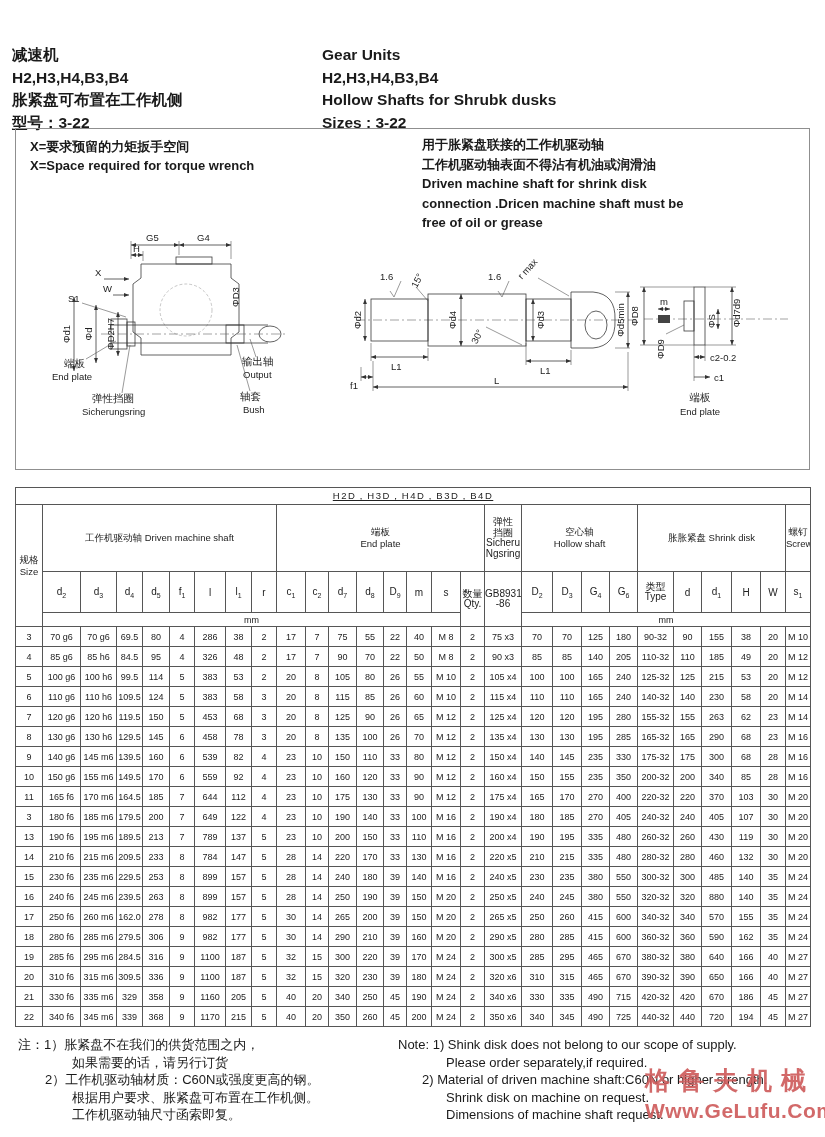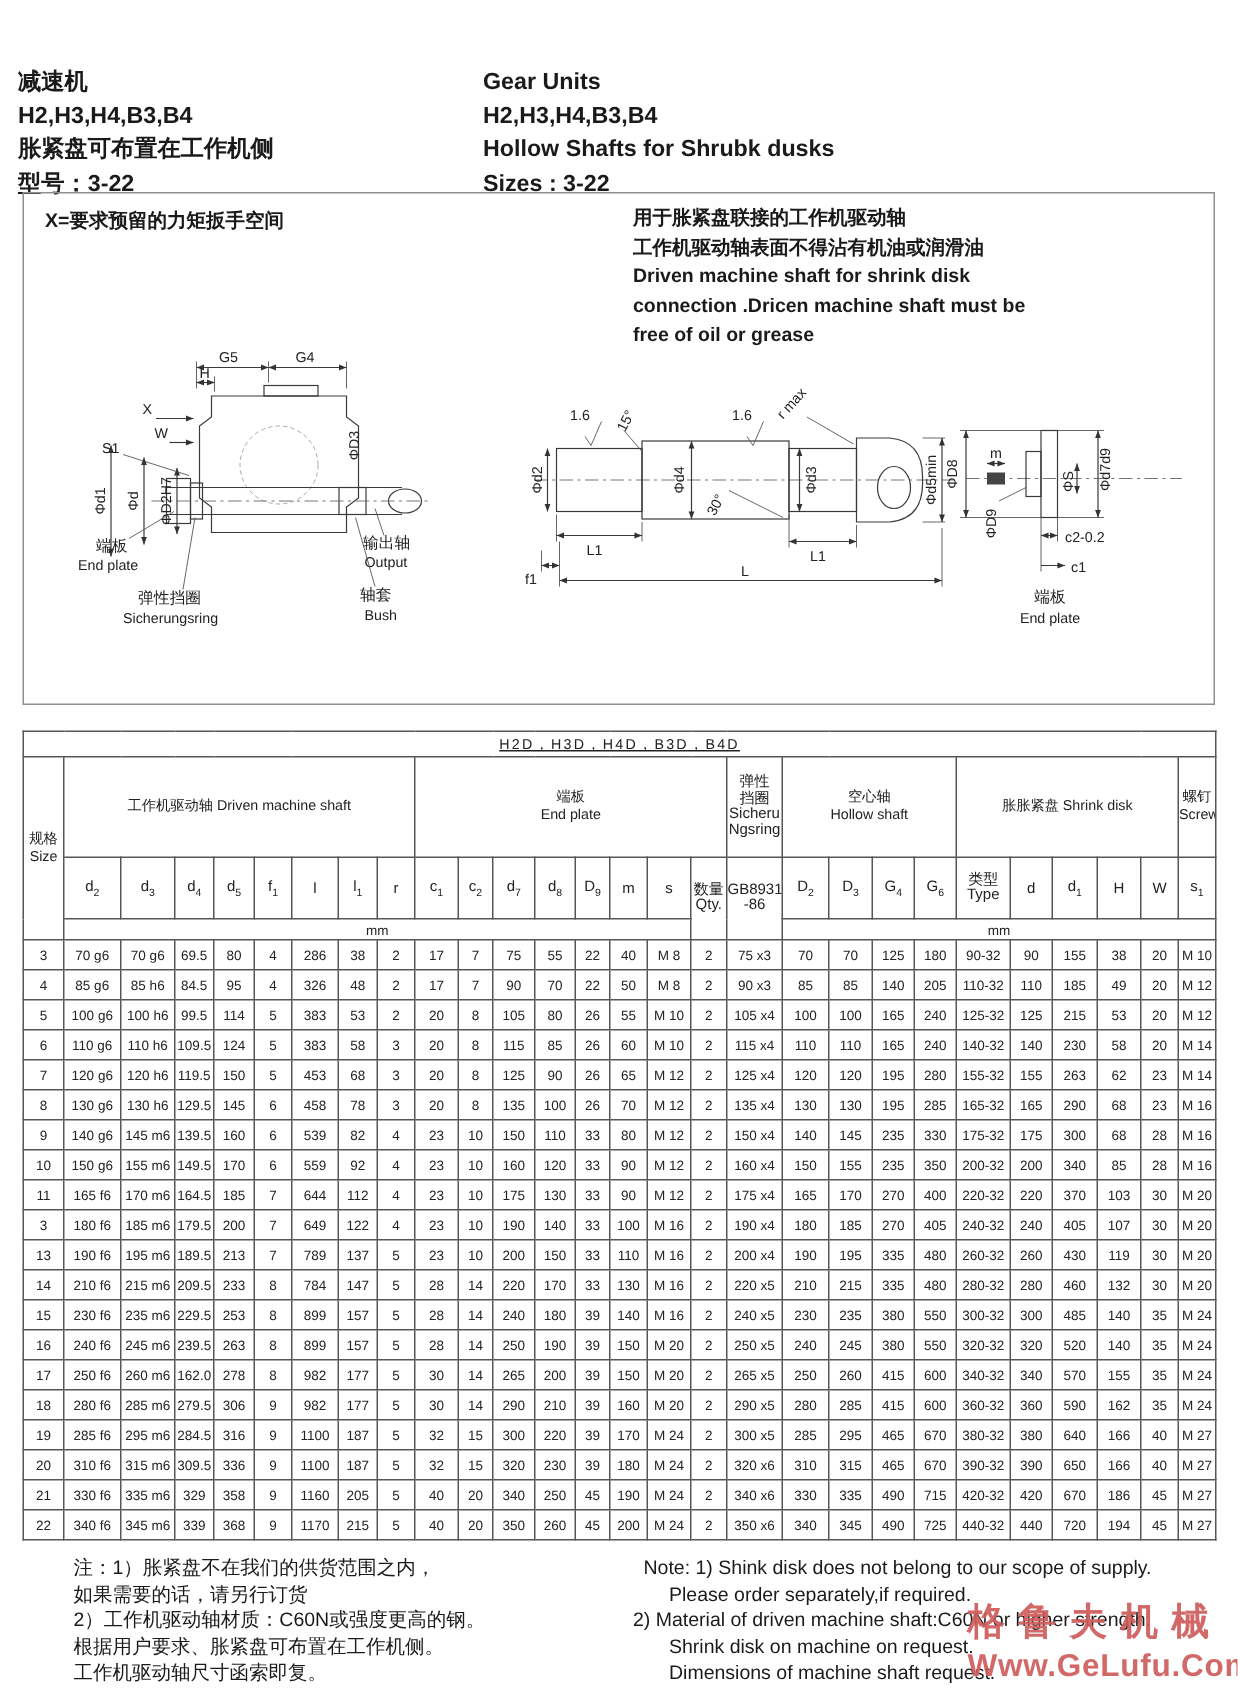--- a/index.html
+++ b/index.html
@@ -25,21 +25,21 @@
   .spec tr.h-group td.ring{font-size:10px;line-height:10.5px;}
   .spec tr.h-sym td{height:40px;font-size:10px;}
   .spec td.small2{font-size:8.5px;line-height:10px;}
   .spec tr.h-mm td{height:13px;font-size:9px;}
   .spec tr.data td{height:19px;}
   .spec td.sizehead{font-size:9.5px;line-height:12px;}
   sub{font-size:7px;}
   .notes{position:absolute;top:1036px;font-size:13px;line-height:17.5px;}
   .notes-zh{left:18px;width:385px;}
   .notes-en{left:398px;width:425px;}
-  .notes div{white-space:nowrap;margin-left:31px;}
+  .notes div{white-space:nowrap;}
   .ind-b{margin-left:54px;} .ind-c{margin-left:27px;}
   .notes-en .ind-b{margin-left:48px;} .notes-en .ind-c{margin-left:24px;}
   .watermark{position:absolute;left:645px;top:1064px;color:rgba(206,92,92,.92);
              font-weight:bold;pointer-events:none;}
   .wm1{font-size:25px;letter-spacing:9px;white-space:nowrap;}
   .wm2{font-size:21px;letter-spacing:.5px;white-space:nowrap;margin-top:2px;}
 </style>
 </head>
 <body>
 
@@ -184,20 +184,21 @@
       <text x="694" y="232">c2-0.2</text>
       <line class="ln" x1="678" y1="248" x2="694" y2="248" marker-end="url(#arw)"></line>
       <text x="698" y="252">c1</text>
       <text class="cjk" x="684" y="272" text-anchor="middle">端板</text>
       <text x="684" y="286" text-anchor="middle">End plate</text>
     </g>
   </svg>
 
   <div class="wrench-note">
     <div>X=要求预留的力矩扳手空间</div>
+    <div>X=Space required for torque wrench</div>
   </div>
   <div class="shaft-note">
     <div>用于胀紧盘联接的工作机驱动轴</div>
     <div>工作机驱动轴表面不得沾有机油或润滑油</div>
     <div>Driven machine shaft for shrink disk</div>
     <div>connection .Dricen machine shaft must be</div>
     <div>free of oil or grease</div>
   </div>
 </div>
 
@@ -713,21 +714,21 @@
           <td>150</td>
           <td>M 20</td>
           <td>2</td>
           <td>250 x5</td>
           <td>240</td>
           <td>245</td>
           <td>380</td>
           <td>550</td>
           <td>320-32</td>
           <td>320</td>
-          <td>520</td>
+          <td>880</td>
           <td>140</td>
           <td>35</td>
           <td>M 24</td>
         </tr>
         <tr class="data">
           <td>17</td>
           <td>250 f6</td>
           <td>260 m6</td>
           <td>162.0</td>
           <td>278</td>

